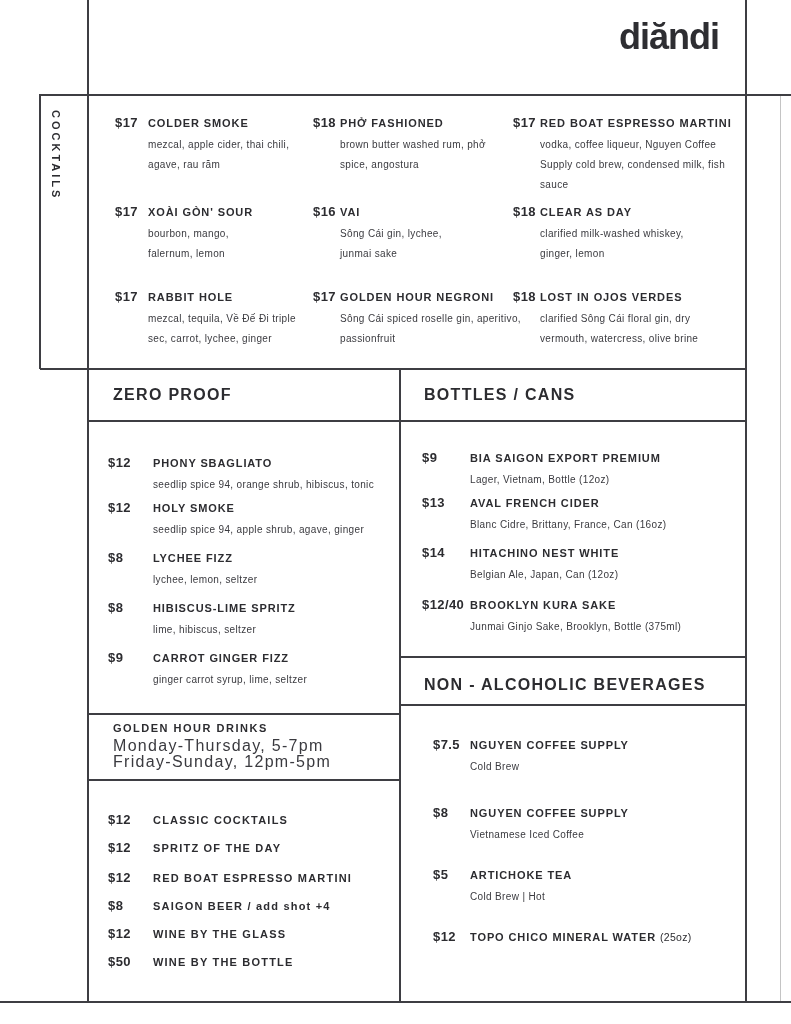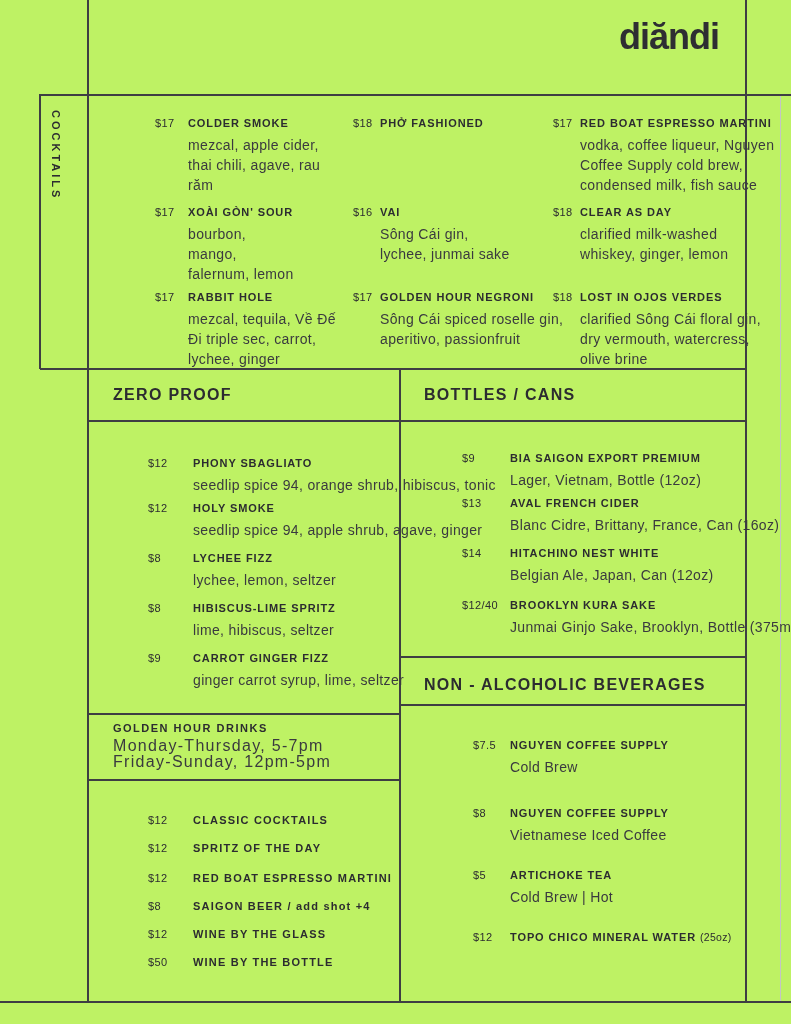--- a/index.html
+++ b/index.html
@@ -1,19 +1,19 @@
 <!DOCTYPE html>
 <html><head>
 <meta charset="utf-8">
 <style>
   * { margin:0; padding:0; box-sizing:border-box; }
   html,body { background:#e9e9e9; }
   body { font-family:"Liberation Sans", sans-serif; }
   .page { position:relative; width:791px; height:1024px; margin:0 auto;
-          background:#bef264; color:#2c2c30; overflow:hidden; }
+          background:#ffffff; color:#2c2c30; overflow:hidden; }
 
   
   .hline, .vline { position:absolute; background:#3e3e43; }
   .hline { height:1.7px; }
   .vline { width:1.7px; }
   .vline.faint { width:1px; background:#c4c4c4; }
 
   
   .logo { position:absolute; left:594px; top:16px; width:150px; text-align:center;
           font-size:36px; font-weight:700; letter-spacing:-1px; color:#2e2e32; }
@@ -27,25 +27,25 @@
                 letter-spacing:1.3px; white-space:nowrap; }
 
   
   .gh-head { position:absolute; left:113px; top:722px; }
   .gh-head .title { font-size:11px; font-weight:700; letter-spacing:1.5px; }
   .gh-head .sched { margin-top:4px; font-size:16px; letter-spacing:1.3px;
                     line-height:15.5px; color:#3a3a3f; }
 
   
   .item { position:absolute; display:flex; align-items:flex-start; }
-  .price { font-size:11px; font-weight:400; letter-spacing:.4px; flex-shrink:0;
-           line-height:14px;margin-left:40px; }
+  .price { font-size:13px; font-weight:700; letter-spacing:.4px; flex-shrink:0;
+           line-height:14px; }
   .body  { }
   .name  { font-size:11px; font-weight:700; letter-spacing:.9px; line-height:14px; }
-  .desc  { font-size:14px; letter-spacing:.35px; line-height:20px;
+  .desc  { font-size:10px; letter-spacing:.35px; line-height:20px;
            margin-top:5px; color:#3a3a3f; }
   .oneline { white-space:nowrap; }
   .suffix { font-weight:400; font-size:10.5px; letter-spacing:.3px; }
 
   .gh-item .name { letter-spacing:1.2px; }
 </style>
 </head>
 <body>
 
 <div class="page">
@@ -73,20 +73,21 @@
     <div class="price" style="width:33px">$17</div>
     <div class="body" style="width:158px">
       <div class="name">COLDER SMOKE</div>
       <div class="desc">mezcal, apple cider, thai chili, agave, rau răm</div>
     </div>
   </div>
   <div class="item" style="left:313px;top:116px">
     <div class="price" style="width:27px">$18</div>
     <div class="body" style="width:150px">
       <div class="name">PHỞ FASHIONED</div>
+      <div class="desc">brown butter washed rum, phở spice, angostura</div>
     </div>
   </div>
   <div class="item" style="left:513px;top:116px">
     <div class="price" style="width:27px">$17</div>
     <div class="body" style="width:205px">
       <div class="name">RED BOAT ESPRESSO MARTINI</div>
       <div class="desc">vodka, coffee liqueur, Nguyen Coffee Supply cold brew, condensed milk, fish sauce</div>
     </div>
   </div>
 

